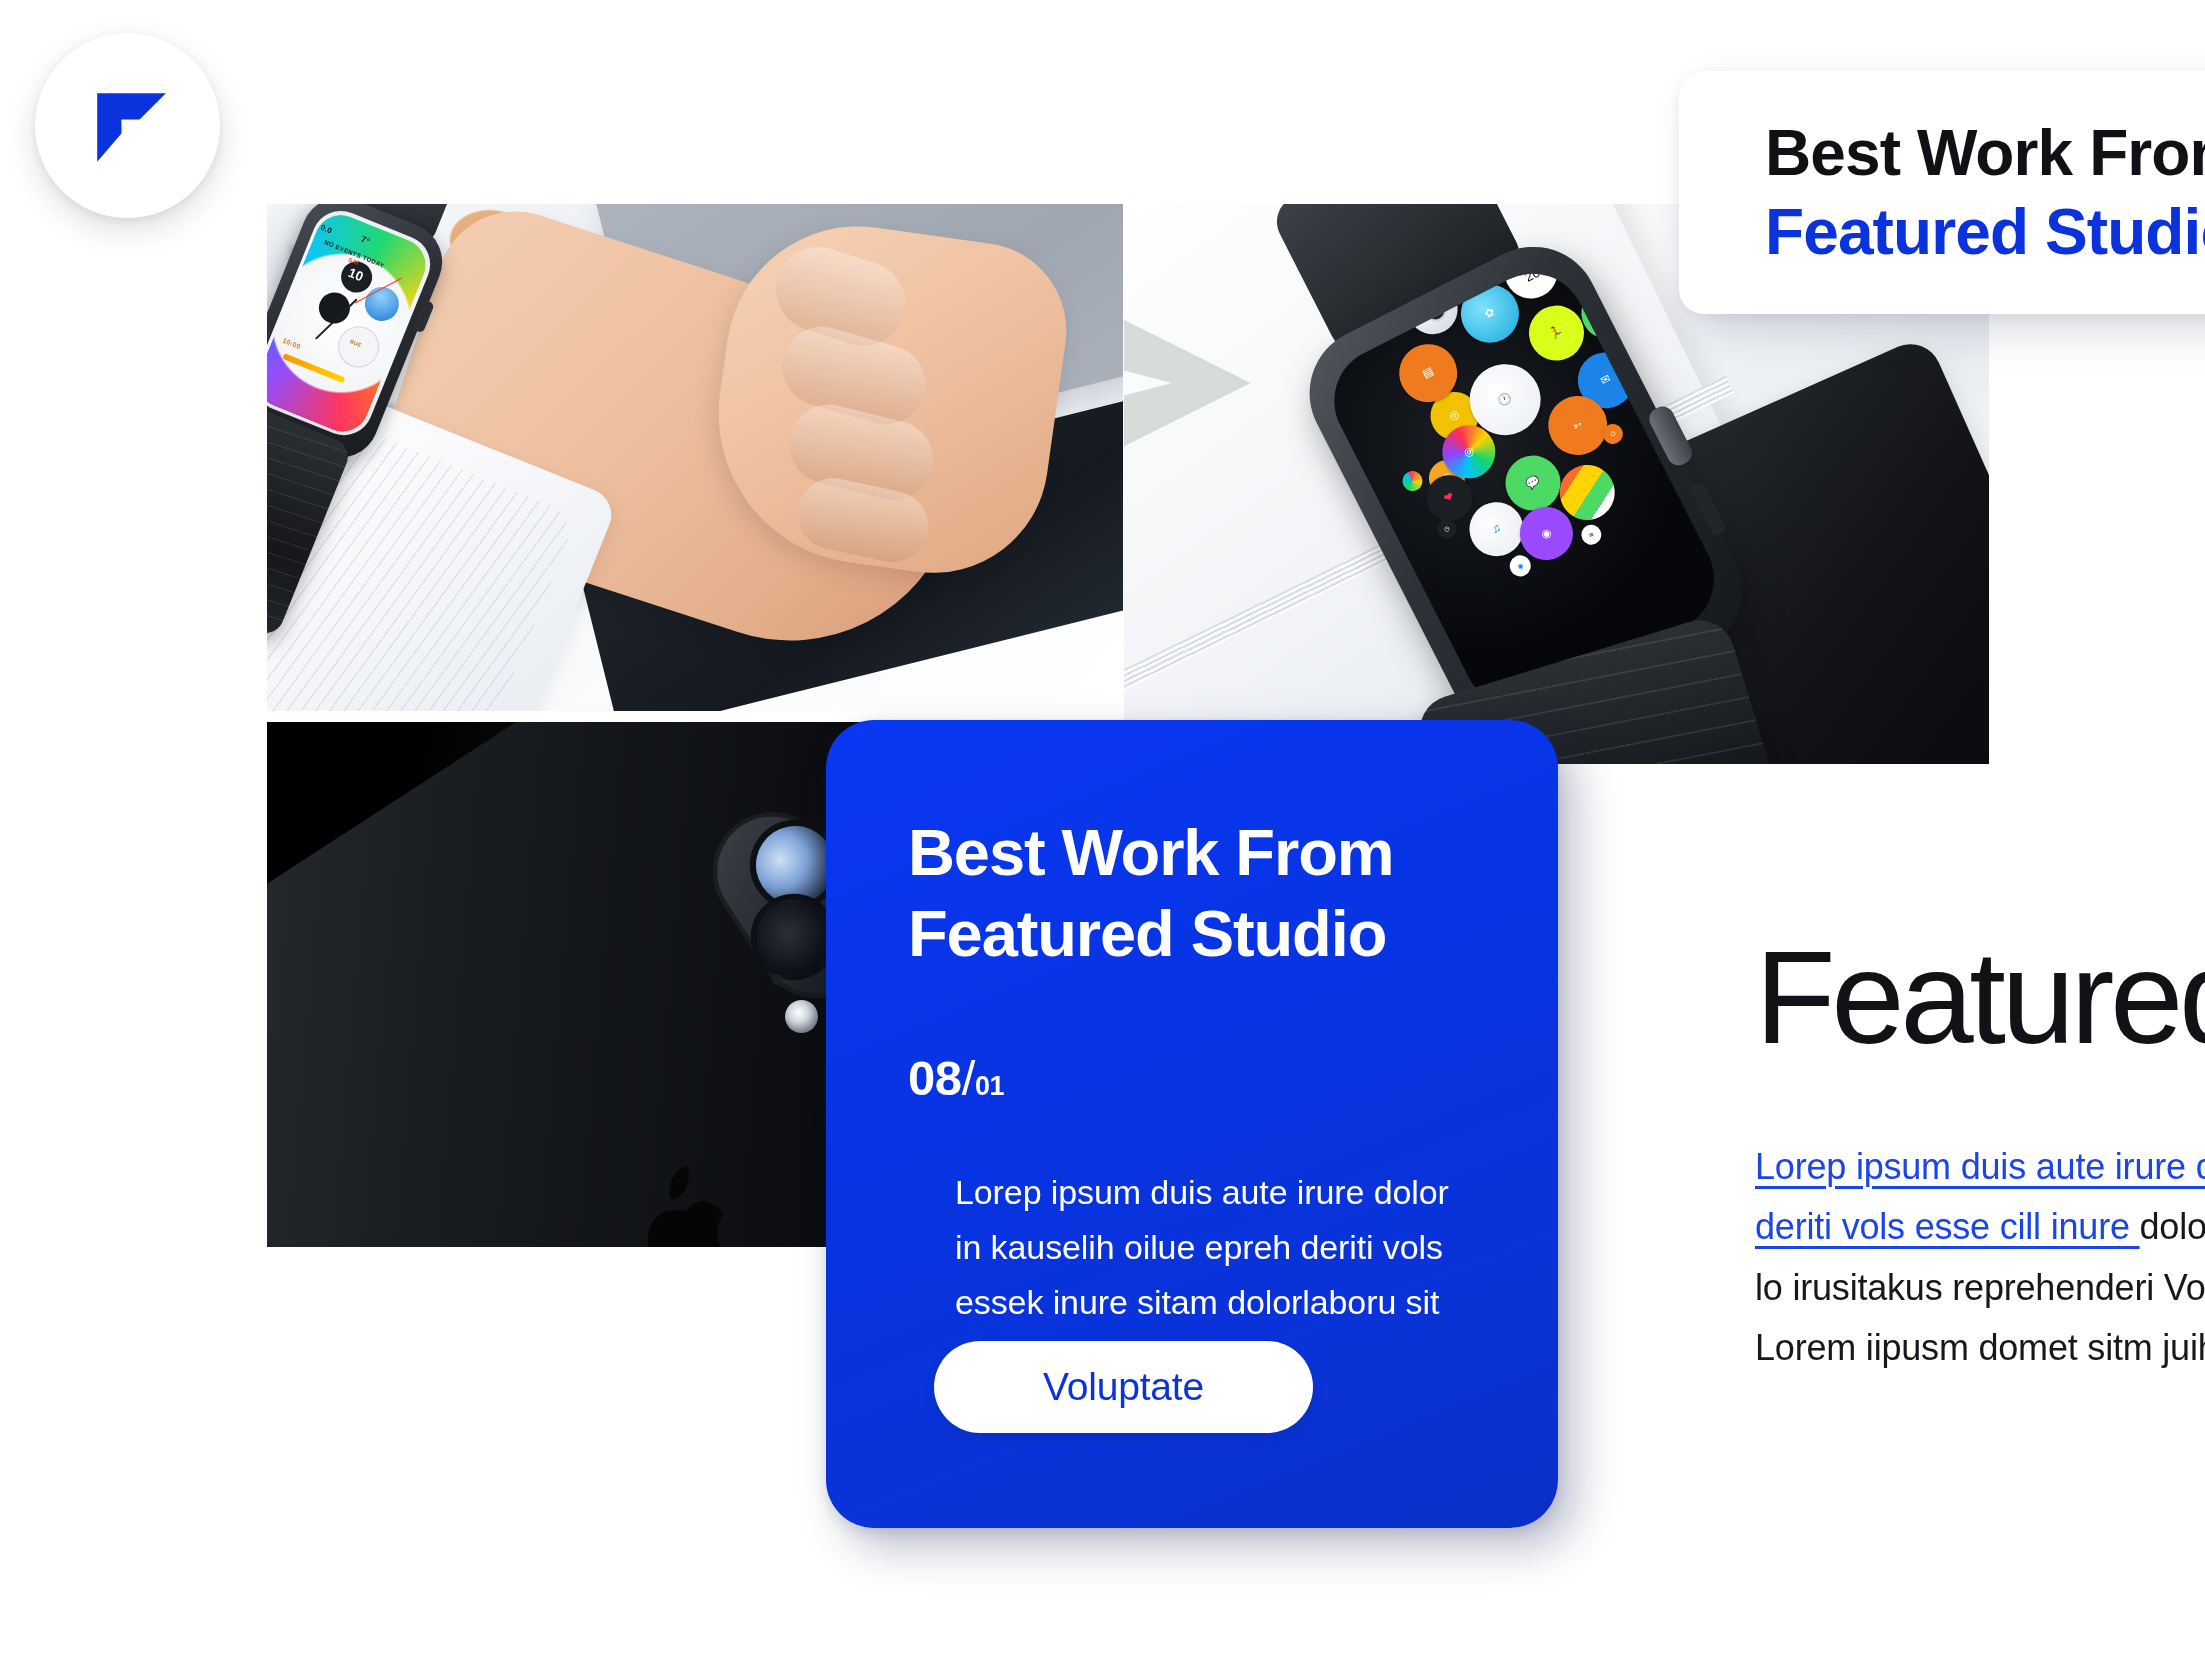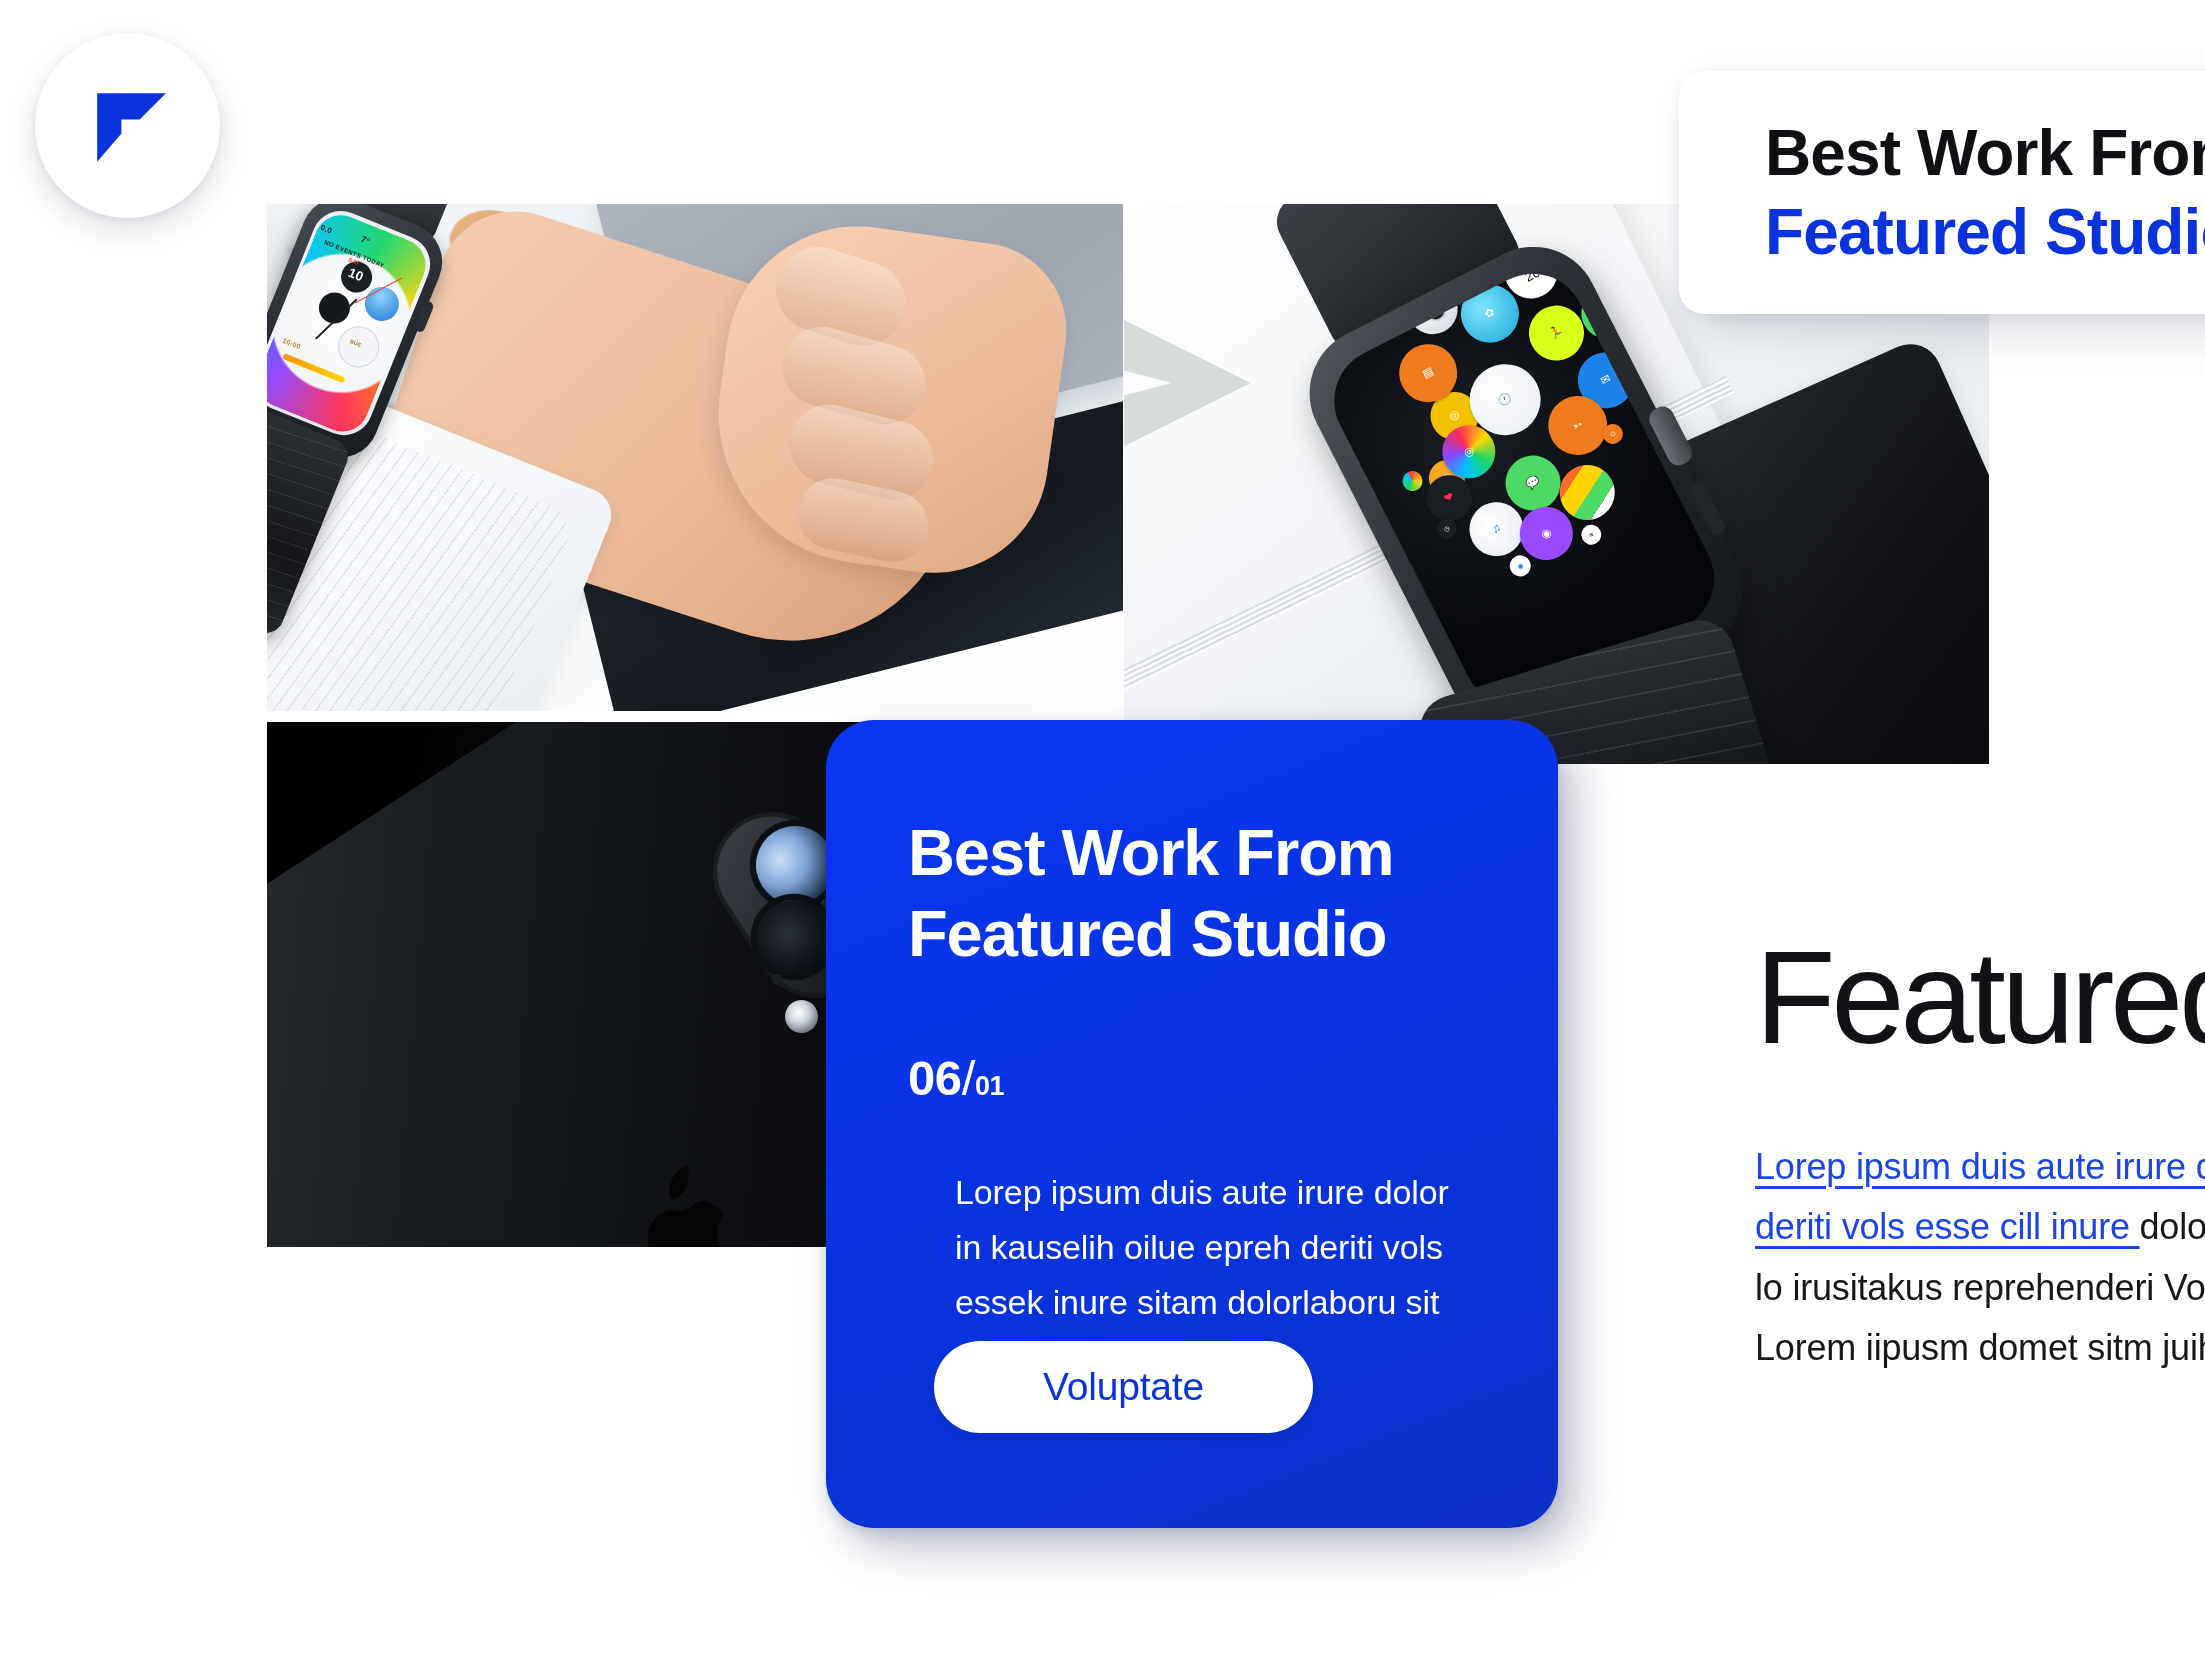--- a/index.html
+++ b/index.html
@@ -320,21 +320,21 @@
 
   </div>
 
   <div class="blue-card">
     <h2>
       <span>Best Work From</span><br>
       <span>Featured Studio</span>
     </h2>
 
     <div class="counter">
-      <span>06</span>
+      <span>08</span>
       <span class="sep">/</span>
       <span class="small">01</span>
     </div>
 
     <p class="body">Lorep  ipsum duis aute irure dolor in kauselih oilue epreh deriti vols essek inure sitam dolorlaboru sit amet.</p>
 
     <button class="cta">Voluptate</button>
   </div>
 
   <div class="right-col">

